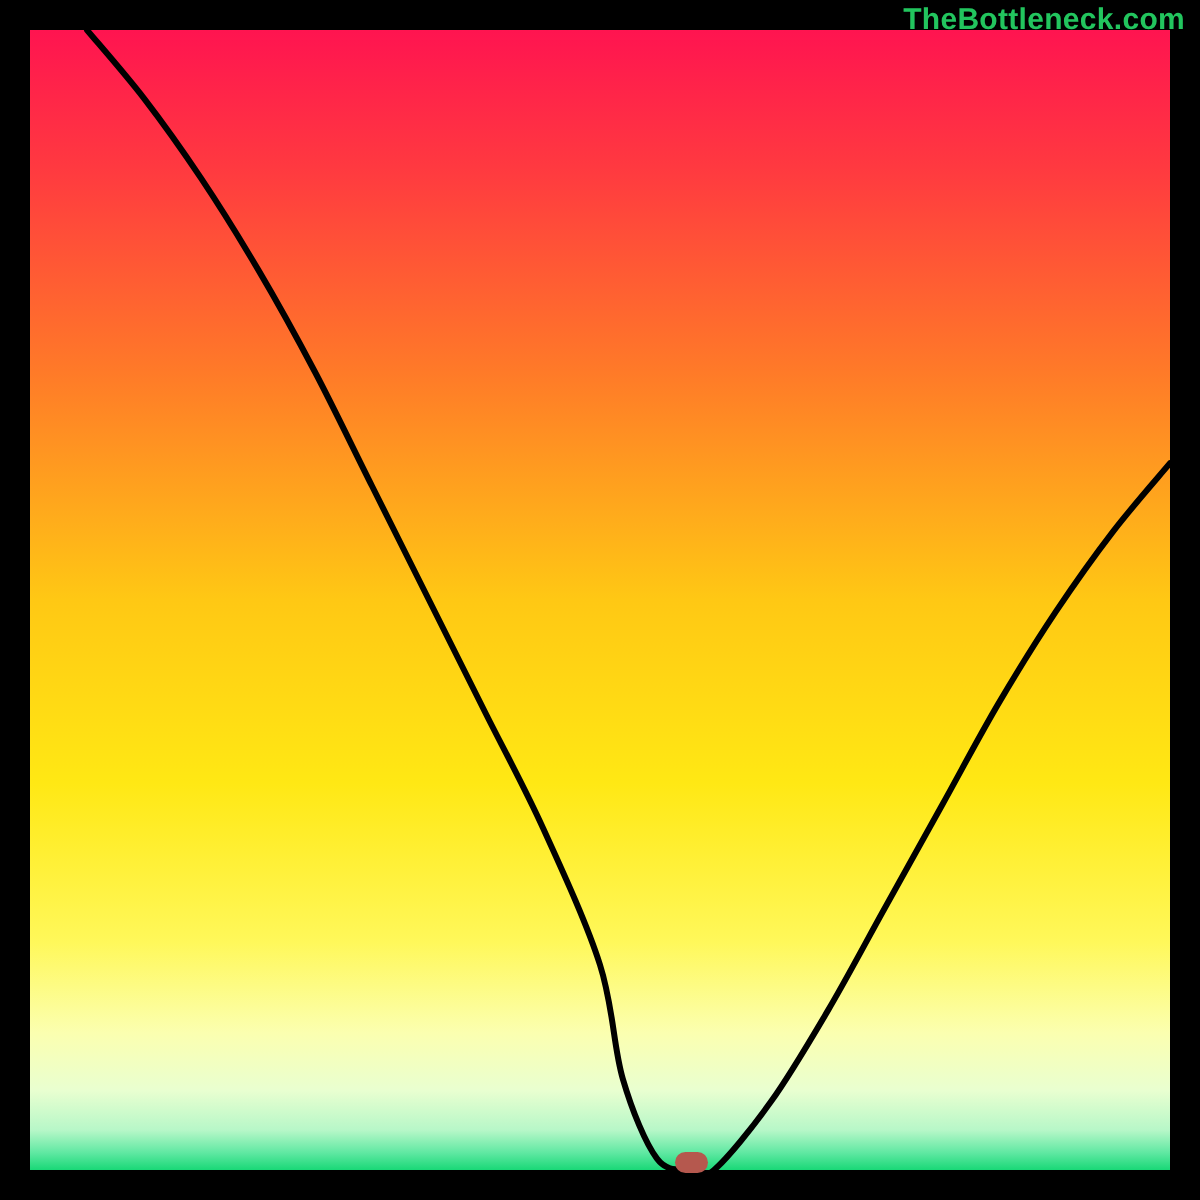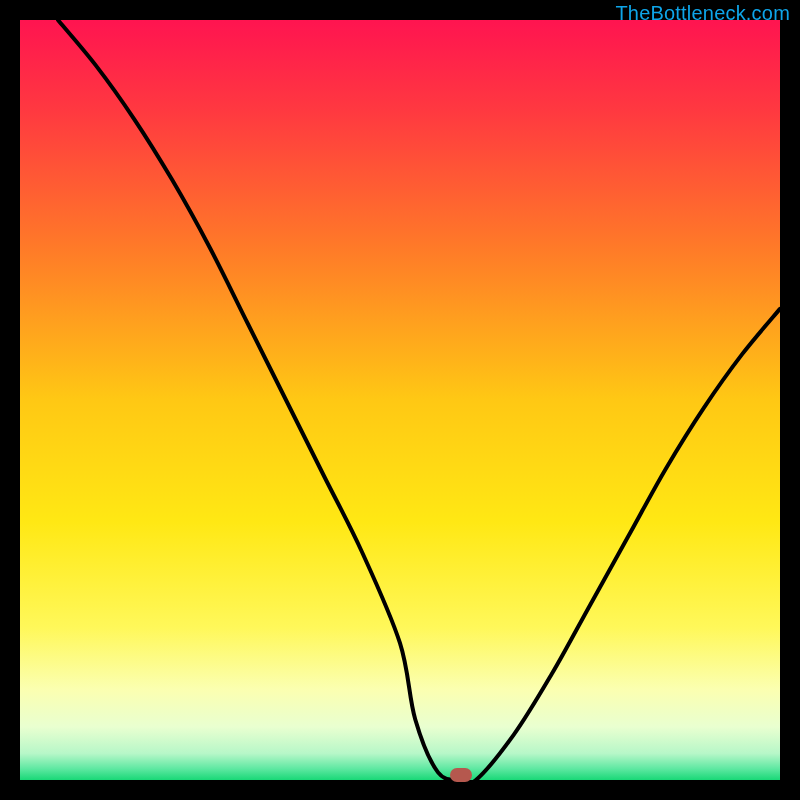--- a/index.html
+++ b/index.html
@@ -24,22 +24,22 @@
     top: 20px;
     width: 760px;
     height: 760px;
   }
   .watermark {
     position: absolute;
     top: 2px;
     right: 10px;
     font-family: Arial, Helvetica, sans-serif;
     font-size: 20px;
-    font-weight: 400;
-    color: #0ea5e9;
+    font-weight: 700;
+    color: #22c55e;
     letter-spacing: 0.2px;
   }
   .curve {
     position: absolute;
     left: 0;
     top: 0;
   }
   .marker {
     position: absolute;
     width: 22px;

